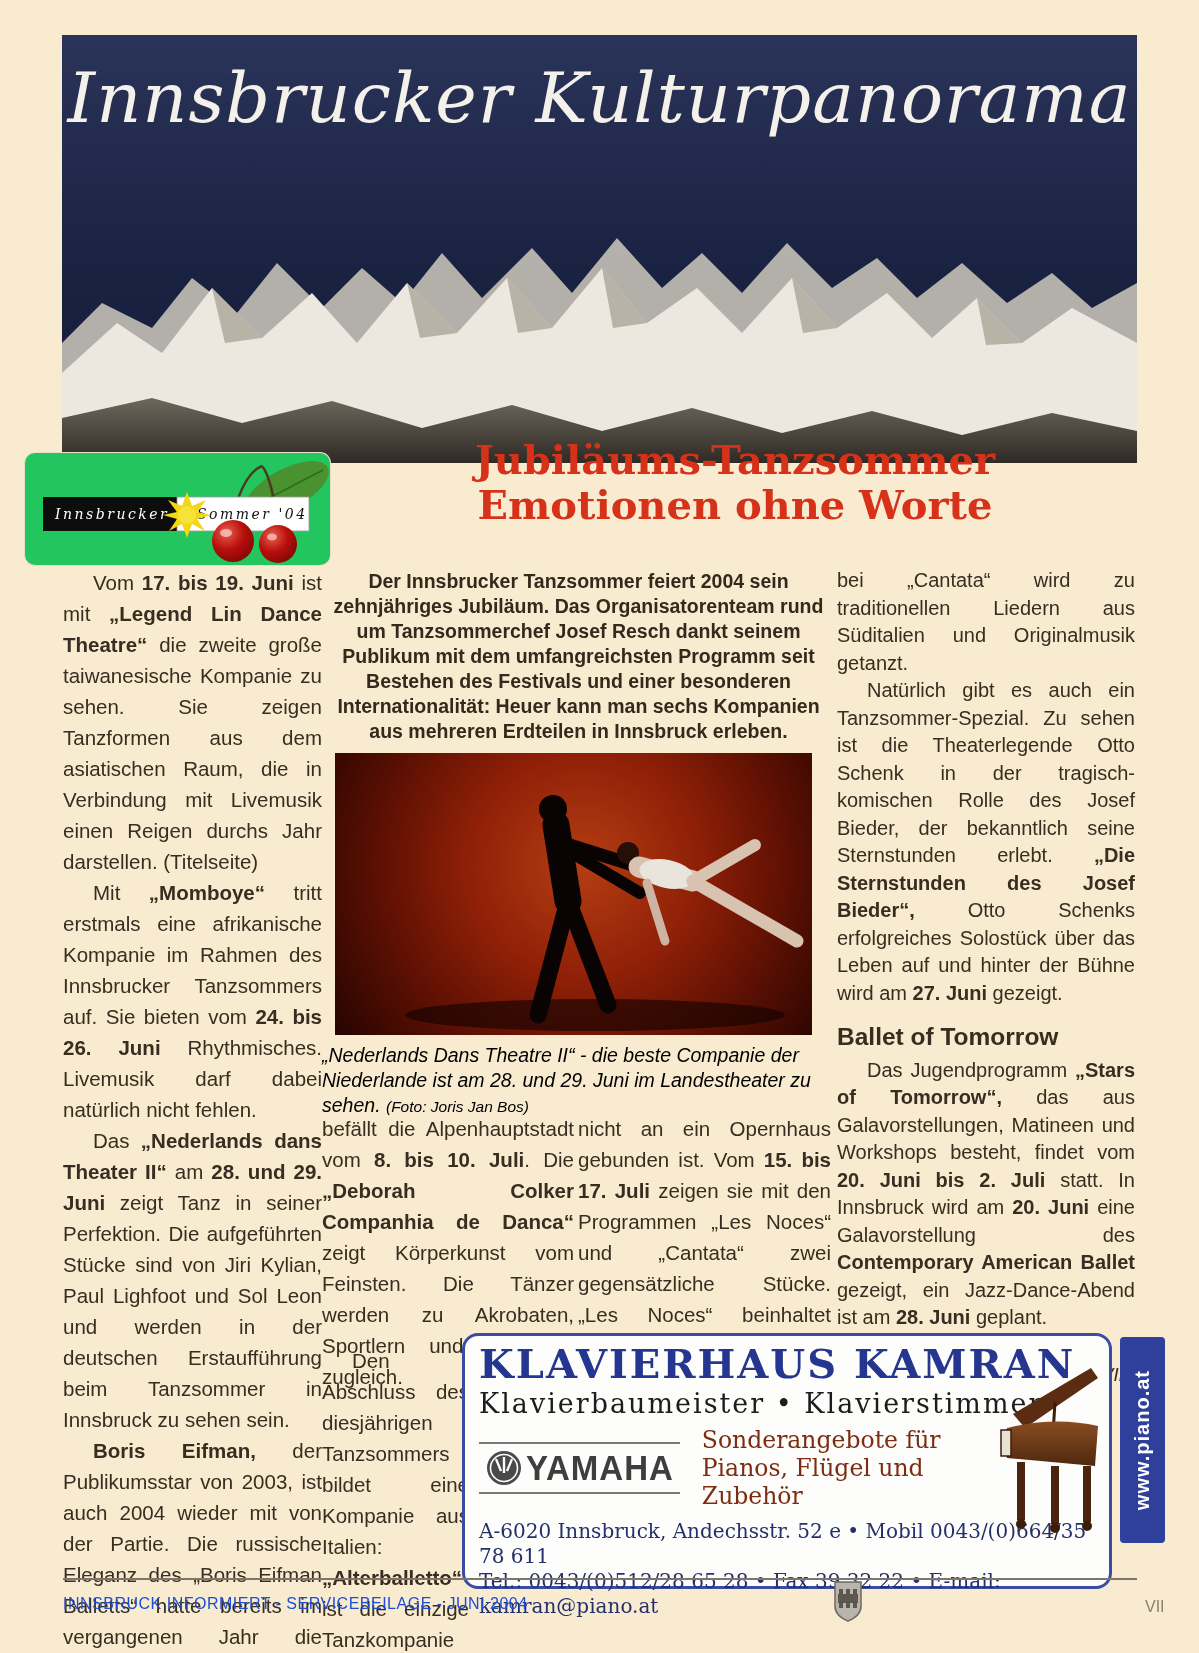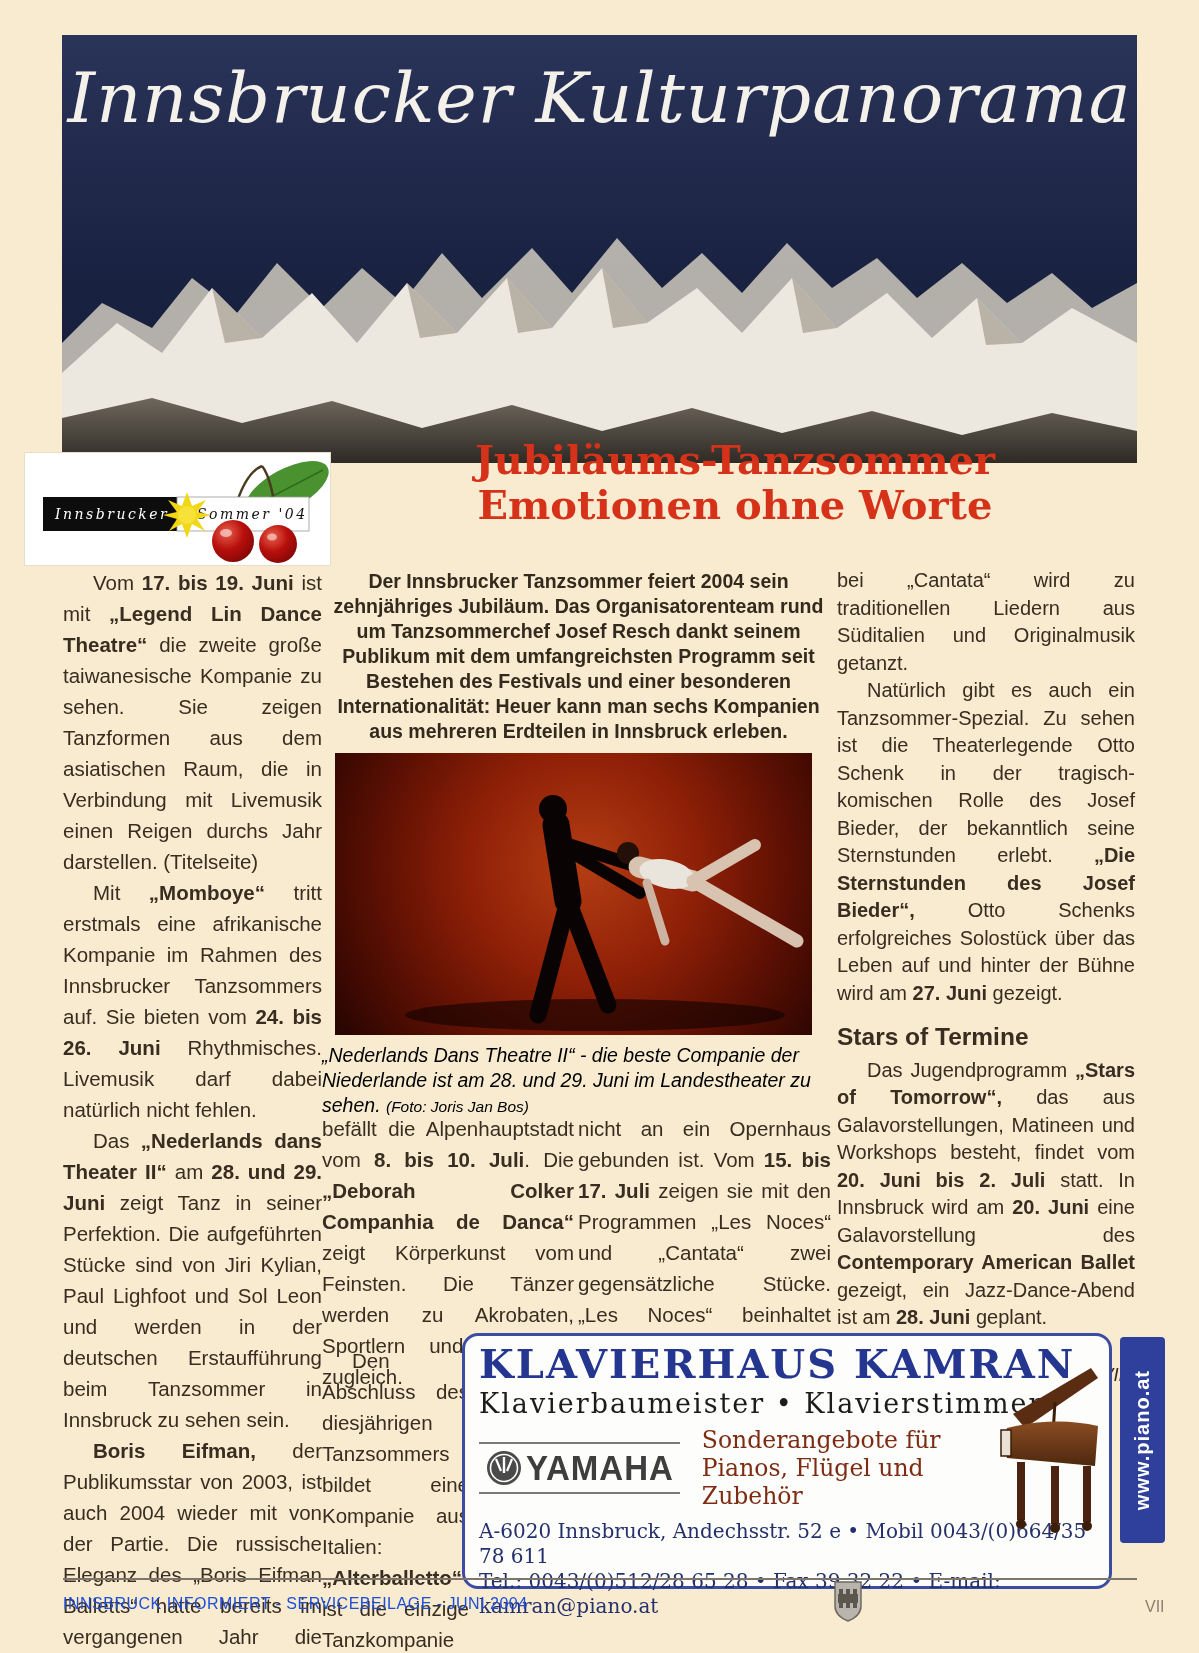--- a/index.html
+++ b/index.html
@@ -6,22 +6,22 @@
   .page{position:relative;width:1199px;height:1653px;background:#f8ebd0;overflow:hidden;
         font-family:"Liberation Sans",sans-serif;color:#382d20;}
   
   .masthead{position:absolute;left:62px;top:35px;width:1075px;height:428px;
             background:linear-gradient(#2a3459,#1a2242 55%,#141b36);}
   .masthead-title{position:absolute;left:0;top:22px;width:100%;text-align:center;
             font-family:"DejaVu Serif",serif;font-style:italic;font-weight:500;
             font-size:70px;color:#f4f1ea;letter-spacing:1px;}
   .mountains{position:absolute;left:0;bottom:0;width:1075px;height:270px;display:block;}
   
-  .logo-box{position:absolute;left:25px;top:453px;width:305px;height:112px;background:#ffffff;
-            box-shadow:0 0 0 1px #e8ddc8;}
+  .logo-box{position:absolute;left:25px;top:453px;width:305px;height:112px;background:#22c55e;
+            box-shadow:0 0 0 1px #e8ddc8;border-radius:10px;}
   .logo-box svg{display:block;}
   
   .headline{position:absolute;left:335px;top:438px;width:800px;text-align:center;
             font-family:"DejaVu Serif",serif;font-weight:bold;color:#d6321a;line-height:1.12;}
   .headline .l1{font-size:40px;}
   .headline .l2{font-size:40px;}
   
   .col{position:absolute;text-align:justify;font-size:20.5px;line-height:31px;color:#382d20;}
   .para{margin:0;text-indent:30px;}
   .para.noindent{text-indent:0;}
@@ -176,21 +176,21 @@
   <div class="col col-mid-a2">
     <p class="para"><span>Den Abschluss des diesjährigen Tanzsommers bildet eine Kompanie aus Italien: </span><b>„Alterballetto“</b><span> ist die einzige Tanzkompanie Italiens, die</span></p>
   </div>
   <div class="col col-mid-b">
     <p class="para noindent"><span>nicht an ein Opernhaus gebunden ist. Vom </span><b>15. bis 17. Juli</b><span> zeigen sie mit den Programmen „Les Noces“ und „Cantata“ zwei gegensätzliche Stücke. „Les Noces“ beinhaltet Musik von Igor Strawinski und</span></p>
   </div>
 
   <div class="col col-right">
     <p class="para noindent"><span>bei „Cantata“ wird zu traditionellen Liedern aus Süditalien und Originalmusik getanzt.</span></p>
     <p class="para"><span>Natürlich gibt es auch ein Tanzsommer-Spezial. Zu sehen ist die Theaterlegende Otto Schenk in der tragisch-komischen Rolle des Josef Bieder, der bekanntlich seine Sternstunden erlebt. </span><b>„Die Sternstunden des Josef Bieder“,</b><span> Otto Schenks erfolgreiches Solostück über das Leben auf und hinter der Bühne wird am </span><b>27. Juni</b><span> gezeigt.</span></p>
-    <p class="para subhead">Stars of Termine</p>
+    <p class="para subhead">Ballet of Tomorrow</p>
     <p class="para"><span>Das Jugendprogramm </span><b>„Stars of Tomorrow“,</b><span> das aus Galavorstellungen, Matineen und Workshops besteht, findet vom </span><b>20. Juni bis 2. Juli</b><span> statt. In Innsbruck wird am </span><b>20. Juni</b><span> eine Galavorstellung des </span><b>Contemporary American Ballet</b><span> gezeigt, ein Jazz-Dance-Abend ist am </span><b>28. Juni</b><span> geplant.</span></p>
     <p class="para"><span>Tanzsommerbesucher er-</span></p>
     <p class="para continuation">(Fortsetzung auf Seite VIII)</p>
   </div>
 
   <div class="ad">
     <div class="ad-title">KLAVIERHAUS KAMRAN</div>
     <div class="ad-subtitle">Klavierbaumeister • Klavierstimmer</div>
     <div class="ad-mid">
       <div class="yamaha">

